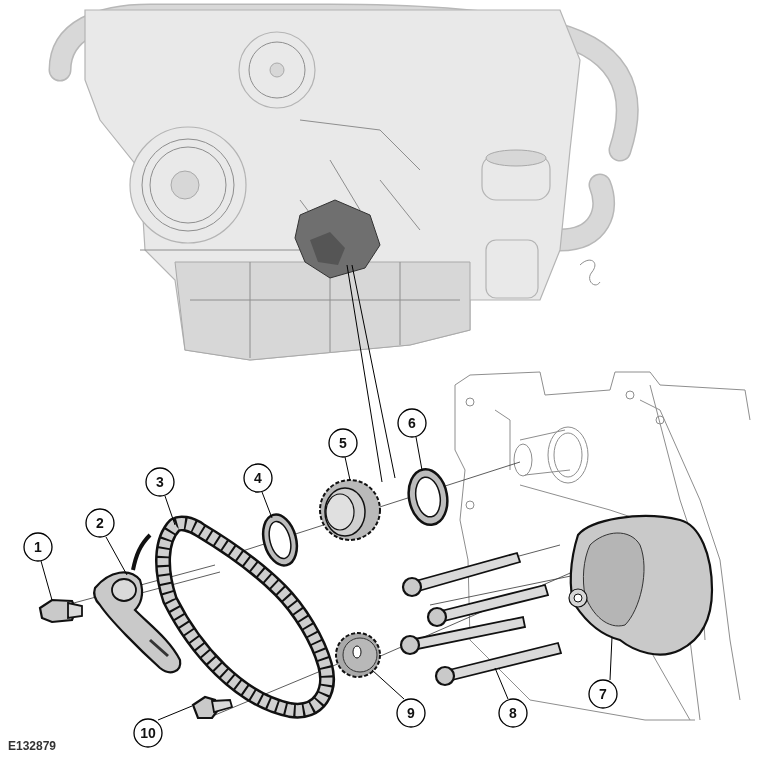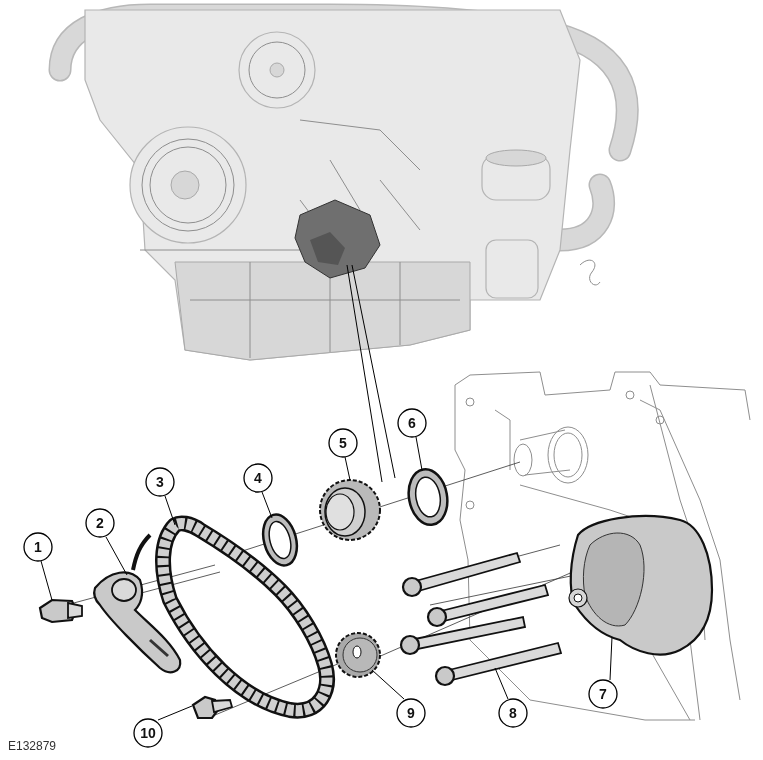--- a/index.html
+++ b/index.html
@@ -12,21 +12,21 @@
   .leader { stroke:#000; stroke-width:1; fill:none; }
   .axis-line { stroke:#333; stroke-width:0.8; fill:none; }
   .engine-fill { fill:#e9e9e9; stroke:#b4b4b4; stroke-width:1.2; }
   .engine-dark { fill:#d7d7d7; stroke:#a9a9a9; stroke-width:1; }
   .pipe { fill:none; stroke:#d8d8d8; stroke-width:20; stroke-linecap:round; stroke-linejoin:round; }
   .pipe-edge { fill:none; stroke:#b8b8b8; stroke-width:23; stroke-linecap:round; stroke-linejoin:round; }
   .line-art { fill:none; stroke:#8e8e8e; stroke-width:1; }
   .part { fill:#c9c9c9; stroke:#111; stroke-width:2.2; }
   .part-light { fill:#dadada; stroke:#111; stroke-width:1.8; }
   #figure-id { position:absolute; left:8px; top:739px; font-size:12px; color:#333;
-               font-family:"Liberation Sans", sans-serif; }
+               font-family:"Liberation Sans", sans-serif;font-weight:bold; }
 </style>
 </head>
 <body>
 
 <svg id="figure" viewBox="0 0 763 760" xmlns="http://www.w3.org/2000/svg">
 
   <g>
 
     <path class="pipe-edge" d="M60,70 C60,30 100,15 150,15 L330,15 C420,15 480,20 540,30 C620,45 640,90 620,150"></path>
     <path class="pipe" d="M60,70 C60,30 100,15 150,15 L330,15 C420,15 480,20 540,30 C620,45 640,90 620,150"></path>

